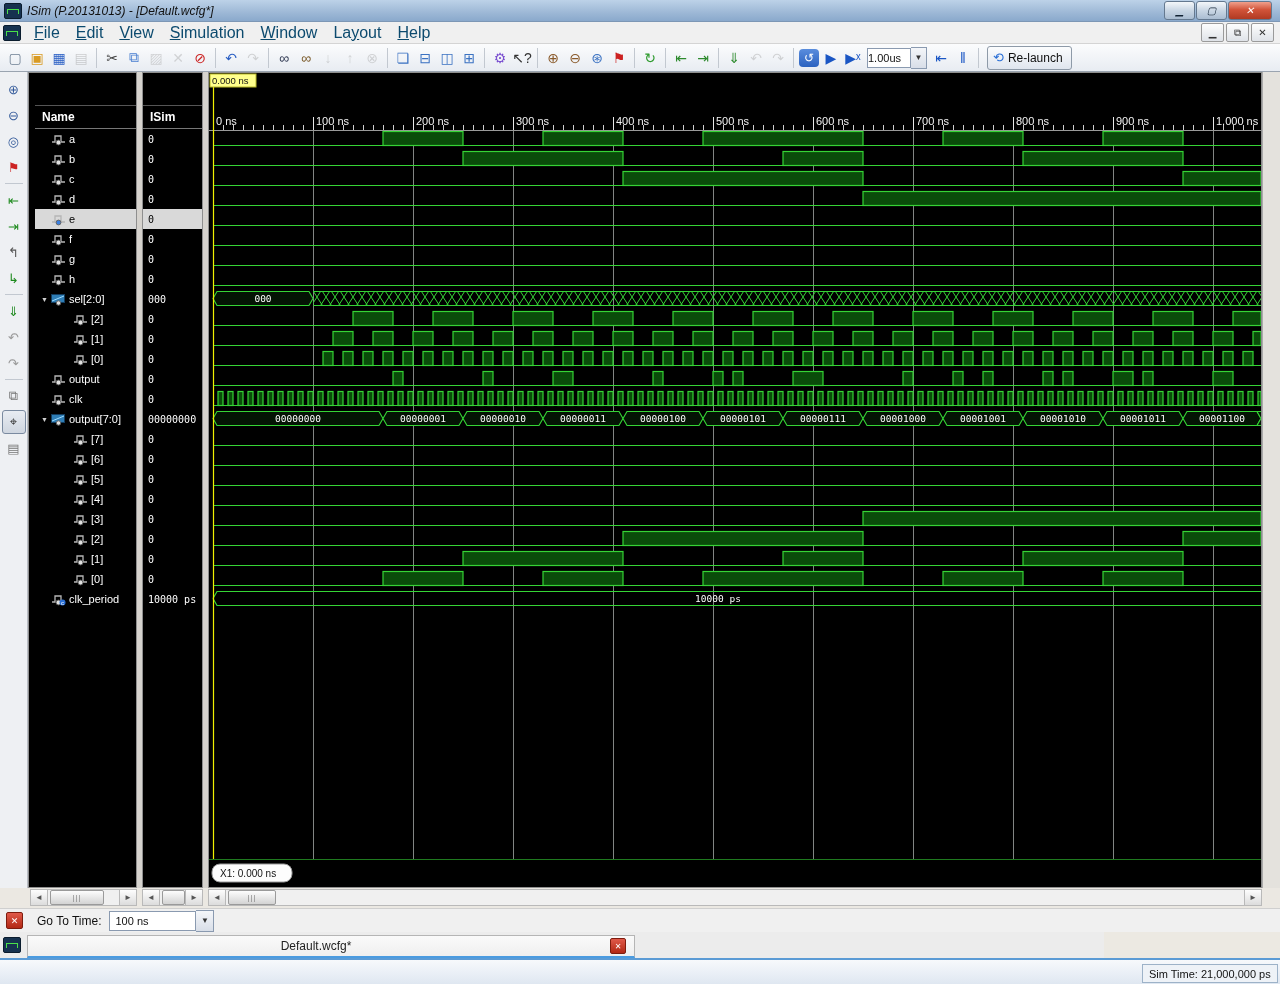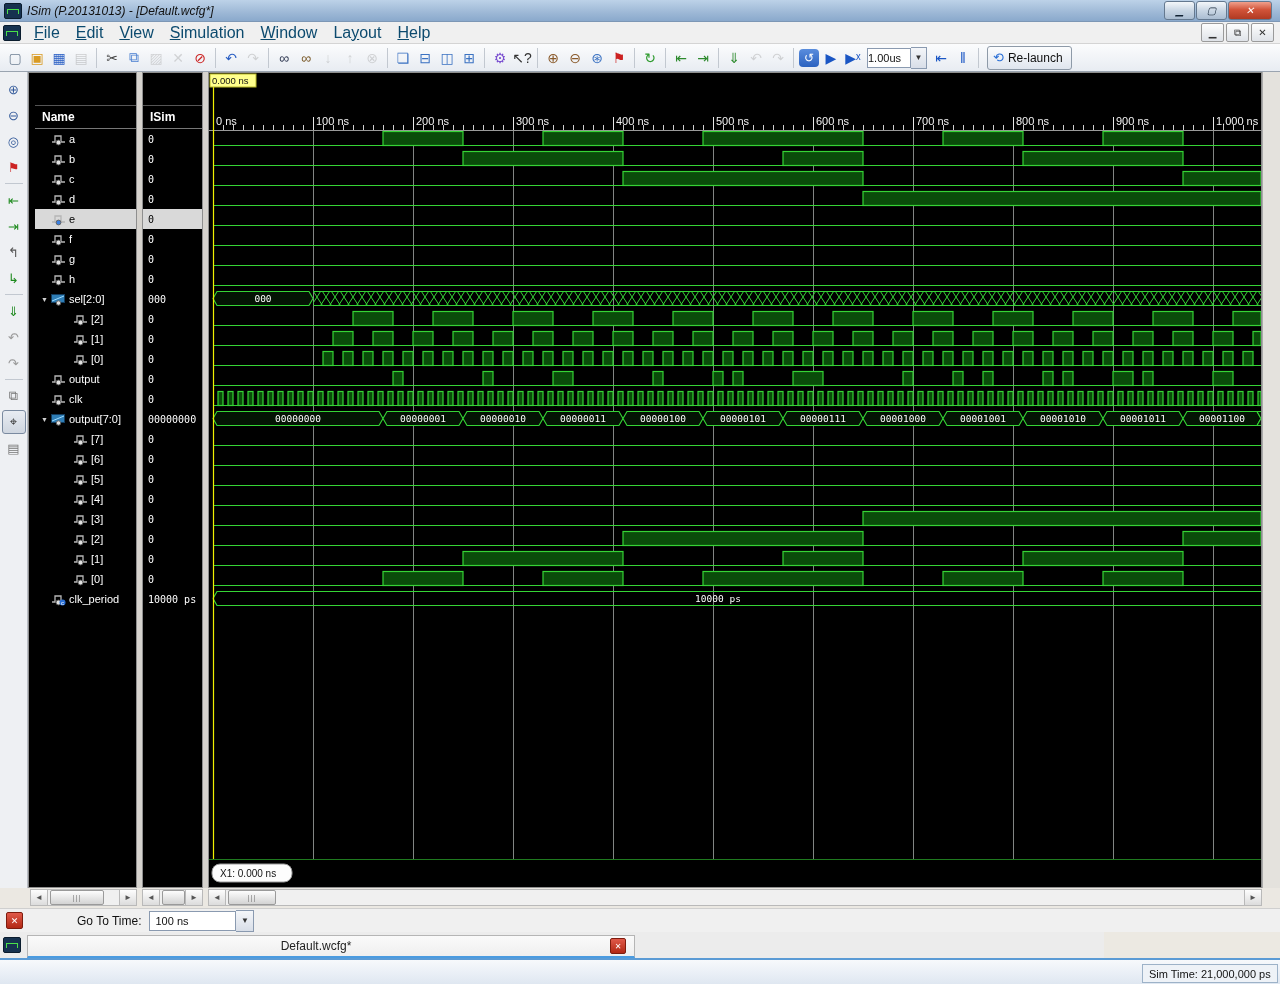--- a/index.html
+++ b/index.html
@@ -75,21 +75,21 @@
   .sarrow{width:16px;height:15px;background:linear-gradient(#fdfdfd,#dcdcdc);border-right:1px solid #b9b9b9;
     font-size:8px;color:#555;display:flex;align-items:center;justify-content:center;flex:0 0 auto;}
   .sarrow.right{border-right:none;border-left:1px solid #b9b9b9;margin-left:auto;}
   .sthumb{height:13px;background:linear-gradient(#fdfdfd,#d3d3d3);border:1px solid #9a9a9a;border-radius:2px;margin-left:2px;
     display:flex;align-items:center;justify-content:center;font-size:7px;color:#777;letter-spacing:1px;}
   
   .goto-bar{position:absolute;left:0;top:908px;width:1280px;height:24px;background:#f0f0f0;
     border-top:1px solid #cfcfcf;display:flex;align-items:center;box-sizing:border-box;}
   .goto-close{width:15px;height:15px;background:linear-gradient(#e05a4a,#b22814);border:1px solid #7e1c0e;border-radius:2px;
     color:#fff;font-size:9px;display:flex;align-items:center;justify-content:center;margin:0 14px 0 6px;}
-  .goto-label{font-size:12px;color:#111;margin-right:8px;margin-left:40px;}
+  .goto-label{font-size:12px;color:#111;margin-right:8px;}
   .goto-combo{display:flex;align-items:center;height:20px;}
   .goto-combo .field{width:80px;height:18px;border:1px solid #8a9ab0;background:#fff;font-size:11px;
     display:flex;align-items:center;padding-left:5px;color:#111;}
   .goto-combo .drop{width:17px;height:20px;border:1px solid #8a9ab0;border-left:none;
     background:linear-gradient(#f4f6f9,#d8dee8);font-size:8px;color:#333;display:flex;align-items:center;justify-content:center;}
   
   .tabbar{position:absolute;left:0;top:932px;width:1104px;height:26px;background:#ececec;display:flex;align-items:flex-end;}
   .tab-icon{width:16px;height:14px;margin:0 6px 5px 3px;background:#16324f;border:1px solid #0a1c2e;border-radius:2px;position:relative;flex:0 0 auto;}
   .tab-icon:before{content:"";position:absolute;left:2px;top:5px;width:10px;height:4px;
     border-top:1px solid #49e049;border-left:1px solid #49e049;border-right:1px solid #49e049;}

